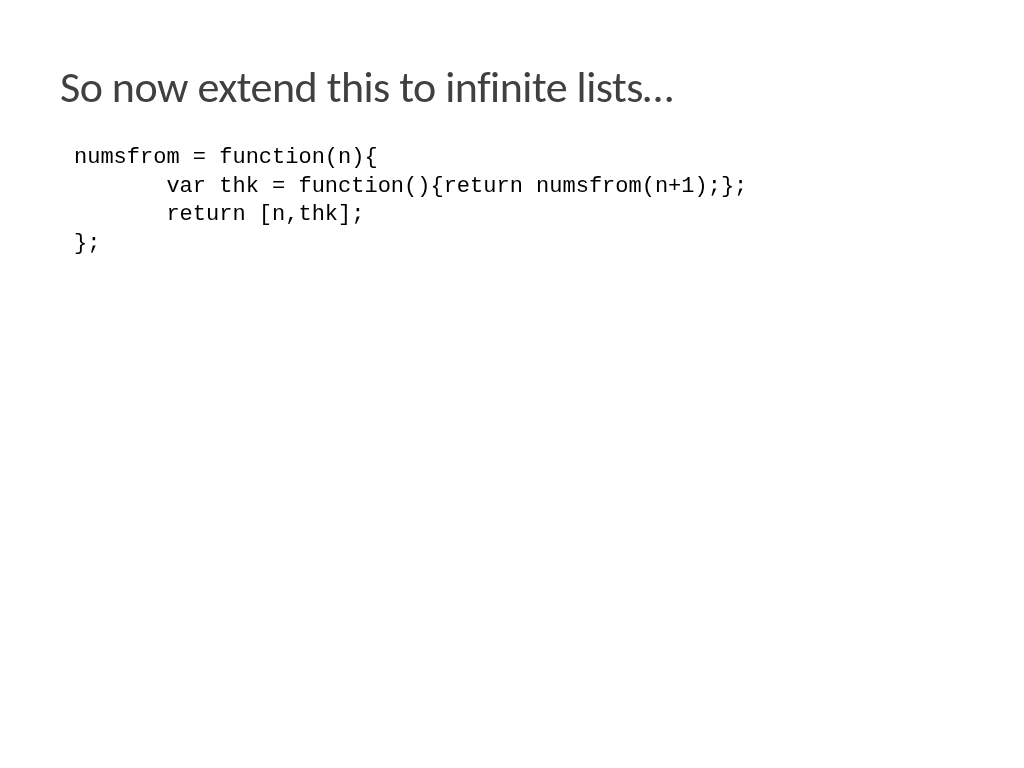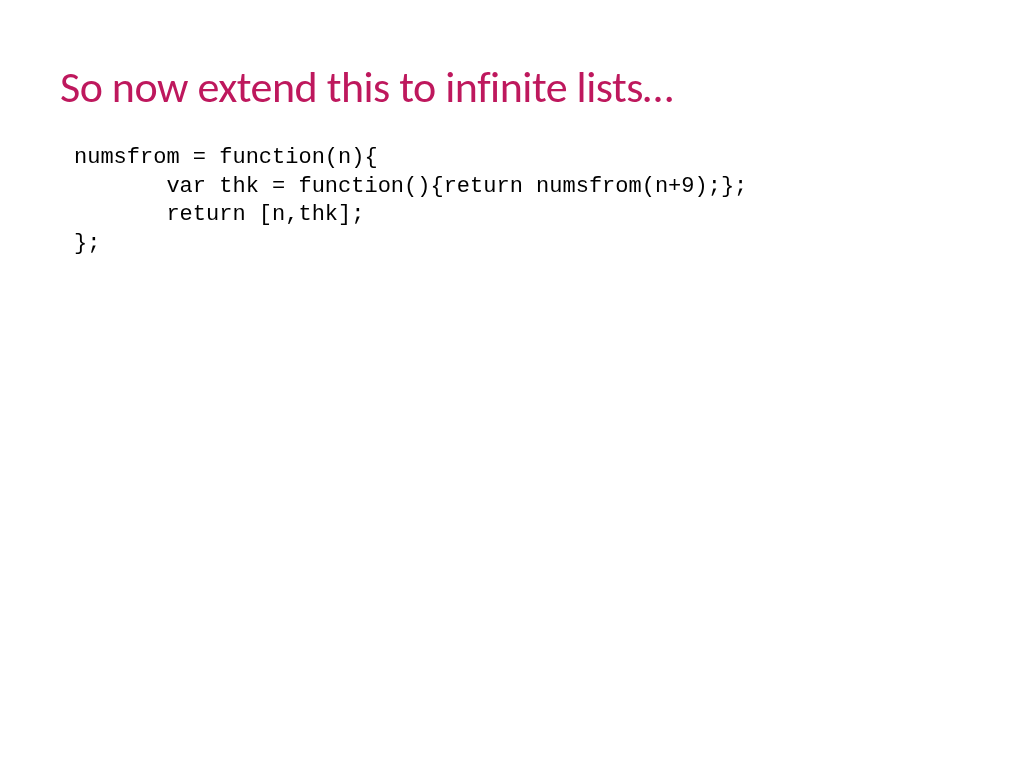--- a/index.html
+++ b/index.html
@@ -16,35 +16,35 @@
       position: relative;
     }
     .slide {
       width: 100%;
       height: 100%;
       padding: 60px 60px 40px 60px;
     }
     .title {
       font-size: 44px;
       font-weight: 400;
-      color: #be185d;
+      color: #404040;
       margin-bottom: 30px;
       letter-spacing: -0.5px;
     }
     .code-block {
       font-family: Consolas, 'Courier New', monospace;
       font-size: 22px;
       color: #000000;
       white-space: pre;
       line-height: 1.3;
       padding-left: 14px;
     }
   </style>
 </head>
 <body>
 
 <div class="slide">
   <h1 class="title">So now extend this to infinite lists…</h1>
   <div class="code-block">numsfrom = function(n){
-       var thk = function(){return numsfrom(n+9);};
+       var thk = function(){return numsfrom(n+1);};
        return [n,thk];
 };</div>
 </div>
 
 </body></html>

